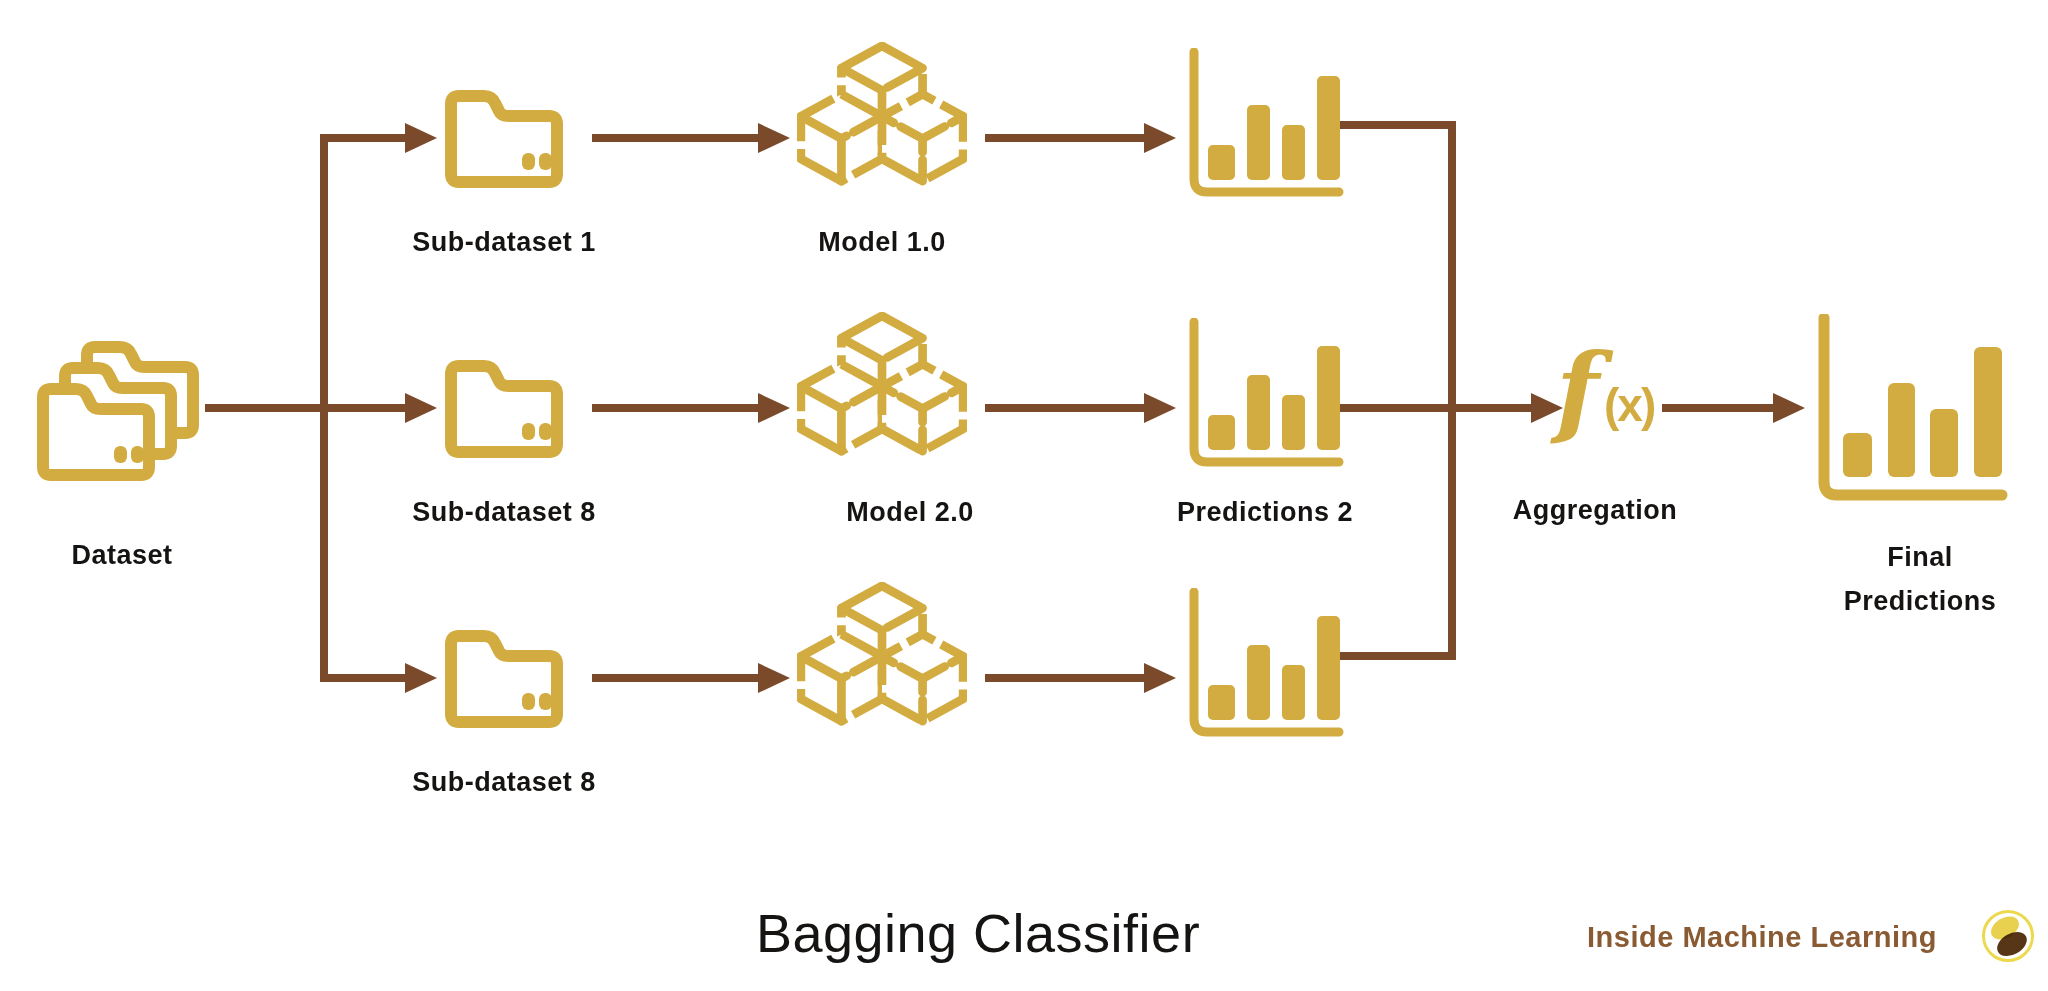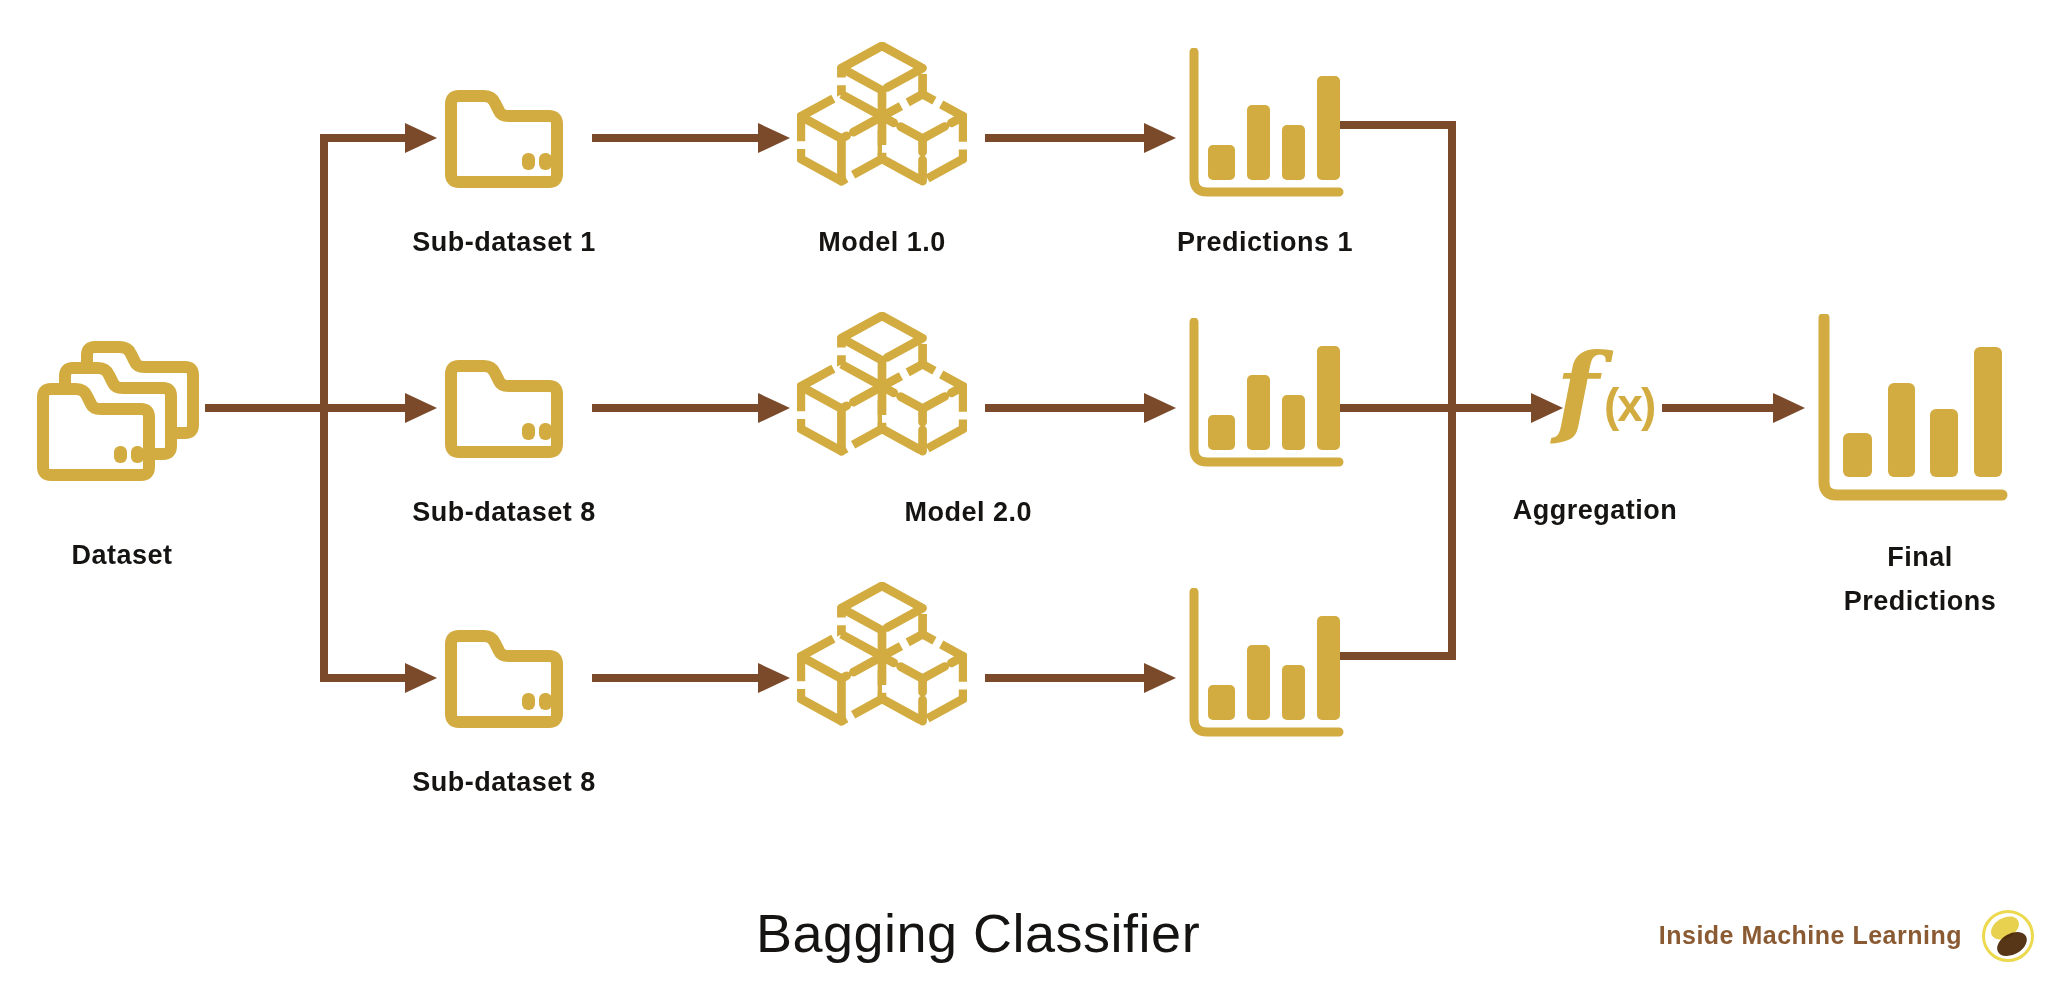--- a/index.html
+++ b/index.html
@@ -34,22 +34,22 @@
     position:absolute; left:1556px; top:340px;
     font-family:"DejaVu Serif","Liberation Serif",serif;
     font-style:italic; font-weight:bold; font-size:100px; line-height:100px;
     color:var(--gold);
   }
   .fx-x{
     position:absolute; left:1604px; top:378px;
     font-weight:bold; font-size:46px; letter-spacing:-2px; color:var(--gold);
   }
   .brand-text{
-    position:absolute; left:1562px; top:921px; width:400px; text-align:right;
-    font-weight:bold; font-size:25px; color:var(--logo-text); letter-spacing:0.5px;
+    position:absolute; left:1562px; top:921px; width:400px; text-align:center;
+    font-weight:bold; font-size:29px; color:var(--logo-text); letter-spacing:0.5px;
   }
 </style>
 </head>
 <body>
 
 <div class="stage">
 
   <svg width="0" height="0" style="position:absolute" aria-hidden="true">
     <defs>
       <g id="gfolder">
@@ -122,34 +122,34 @@
       <use href="#gdots"></use>
   </svg>
   <svg class="abs" style="left:797px;top:42px;" width="170" height="145" viewBox="0 0 176 150">
     <use href="#gcubes-cluster"></use>
   </svg>
   <svg class="abs" style="left:1189px;top:48px;" width="155" height="155" viewBox="0 0 155 155">
     <use href="#gpred"></use>
   </svg>
   <div class="lbl" style="left:354px;top:220px;">Sub-dataset 1</div>
   <div class="lbl" style="left:732px;top:220px;">Model 1.0</div>
-  <div class="lbl" style="left:1115px;top:220px;">Predictions 1</div>
 
   <svg class="abs" style="left:438px;top:350px;" width="132" height="114" viewBox="0 0 132 114">
     <use href="#gfolder"></use>
       <use href="#gdots"></use>
   </svg>
   <svg class="abs" style="left:797px;top:312px;" width="170" height="145" viewBox="0 0 176 150">
     <use href="#gcubes-cluster"></use>
   </svg>
   <svg class="abs" style="left:1189px;top:318px;" width="155" height="155" viewBox="0 0 155 155">
     <use href="#gpred"></use>
   </svg>
   <div class="lbl" style="left:354px;top:490px;">Sub-dataset 8</div>
-  <div class="lbl" style="left:732px;top:490px;text-align:right;">Model 2.0</div>
+  <div class="lbl" style="left:760px;top:490px;">Model 2.0</div>
+  <div class="lbl" style="left:1115px;top:490px;">Predictions 2</div>
 
   <svg class="abs" style="left:438px;top:620px;" width="132" height="114" viewBox="0 0 132 114">
     <use href="#gfolder"></use>
       <use href="#gdots"></use>
   </svg>
   <svg class="abs" style="left:797px;top:582px;" width="170" height="145" viewBox="0 0 176 150">
     <use href="#gcubes-cluster"></use>
   </svg>
   <svg class="abs" style="left:1189px;top:588px;" width="155" height="155" viewBox="0 0 155 155">
     <use href="#gpred"></use>

